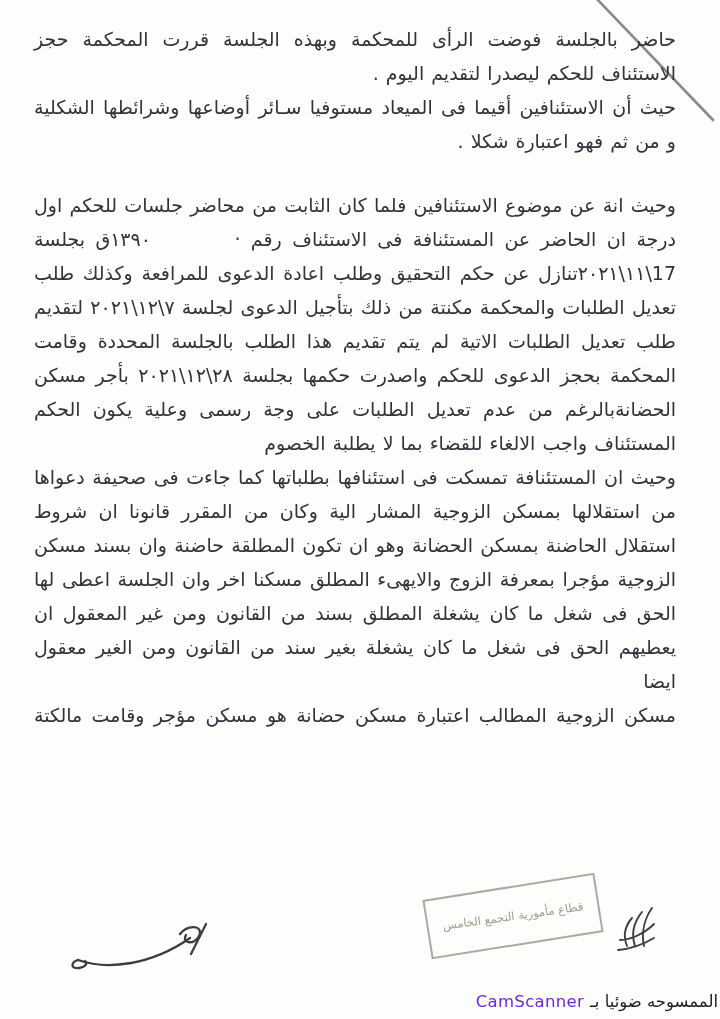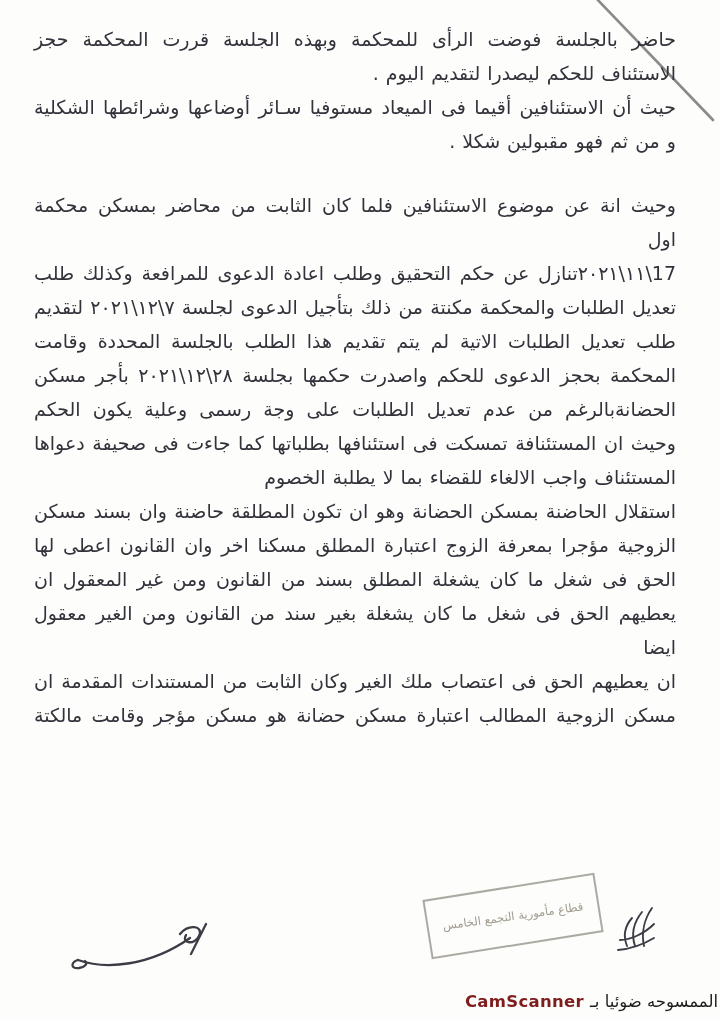--- a/index.html
+++ b/index.html
@@ -56,53 +56,54 @@
   .sig-right{ left:606px;top:900px; }
   .footer{
     position:absolute;
     right:22px;bottom:8px;
     direction:rtl;
     font-size:16.5px;
     color:#1b1b1b;
     display:flex;align-items:center;gap:6px;
   }
   .footer .brand{
-    font-weight:bold;
+    font-weight:normal;
     letter-spacing:0.3px;
-    color:#7f1d1d;
+    color:#6d28d9;
   }
 </style>
 </head>
 <body>
 
 <div class="page">
 
   <svg class="corner-line" viewBox="0 0 720 1019" xmlns="http://www.w3.org/2000/svg" aria-hidden="true">
     <line x1="594" y1="-4" x2="713" y2="120" stroke="#8a8a8a" stroke-width="2.6" stroke-linecap="round"></line>
   </svg>
 
   <div class="text-block">
       <div class="tl j">حاضر بالجلسة فوضت الرأى للمحكمة وبهذه الجلسة قررت المحكمة حجز</div>
       <div class="tl e">الاستئناف للحكم ليصدرا لتقديم اليوم .</div>
       <div class="tl j">حيث أن  الاستئنافين أقيما فى الميعاد مستوفيا سـائر أوضاعها وشرائطها الشكلية</div>
-      <div class="tl e">و من ثم فهو مقبولين شكلا .</div>
+      <div class="tl e">و من ثم فهو اعتبارة شكلا .</div>
       <div class="spacer"></div>
-      <div class="tl j">وحيث انة عن موضوع الاستئنافين فلما كان الثابت من محاضر بمسكن محكمة اول</div>
+      <div class="tl j">وحيث انة عن موضوع الاستئنافين فلما كان الثابت من محاضر جلسات للحكم اول</div>
+      <div class="tl j">درجة ان الحاضر عن المستئنافة فى الاستئناف رقم&nbsp;·&nbsp;&nbsp;&nbsp;&nbsp;&nbsp;&nbsp;&nbsp;&nbsp;١٣٩٠ق بجلسة</div>
       <div class="tl j">17\١١\٢٠٢١تنازل عن حكم التحقيق وطلب اعادة الدعوى للمرافعة وكذلك طلب</div>
       <div class="tl j">تعديل الطلبات والمحكمة مكنتة من ذلك بتأجيل الدعوى لجلسة ٧\١٢\٢٠٢١ لتقديم</div>
       <div class="tl j">طلب تعديل الطلبات الاتية لم يتم تقديم هذا الطلب بالجلسة المحددة وقامت</div>
       <div class="tl j">المحكمة بحجز الدعوى للحكم واصدرت حكمها بجلسة ٢٨\١٢\٢٠٢١ بأجر مسكن</div>
       <div class="tl j">الحضانةبالرغم من عدم تعديل الطلبات على وجة رسمى وعلية يكون الحكم</div>
+      <div class="tl e">المستئناف واجب الالغاء للقضاء بما لا يطلبة الخصوم</div>
       <div class="tl j">وحيث ان المستئنافة تمسكت فى استئنافها بطلباتها كما جاءت فى صحيفة دعواها</div>
-      <div class="tl e">المستئناف واجب الالغاء للقضاء بما لا يطلبة الخصوم</div>
+      <div class="tl j">من استقلالها بمسكن الزوجية المشار الية وكان من المقرر قانونا ان شروط</div>
       <div class="tl j">استقلال الحاضنة بمسكن الحضانة وهو ان تكون المطلقة حاضنة وان بسند مسكن</div>
-      <div class="tl j">الزوجية مؤجرا بمعرفة الزوج اعتبارة المطلق مسكنا اخر وان القانون اعطى لها</div>
+      <div class="tl j">الزوجية مؤجرا بمعرفة الزوج والايهىء المطلق مسكنا اخر وان الجلسة اعطى لها</div>
       <div class="tl j">الحق فى شغل ما كان يشغلة المطلق بسند من القانون ومن غير المعقول ان</div>
       <div class="tl j">يعطيهم الحق فى شغل ما كان يشغلة بغير سند من القانون ومن الغير معقول ايضا</div>
-      <div class="tl j">ان يعطيهم الحق فى اعتصاب ملك الغير وكان الثابت من المستندات المقدمة ان</div>
       <div class="tl j">مسكن الزوجية المطالب اعتبارة مسكن حضانة هو مسكن مؤجر وقامت مالكتة</div>
     </div>
 
   <div class="stamp">
     <div class="stamp-text">قطاع مأمورية التجمع الخامس</div>
   </div>
 
   <svg class="sig sig-left" width="160" height="64" viewBox="0 0 160 64" xmlns="http://www.w3.org/2000/svg" aria-hidden="true">
     <g fill="none" stroke="#3c3c46" stroke-width="2.3" stroke-linecap="round">
       <path d="M142 10 l-15 30"></path>

